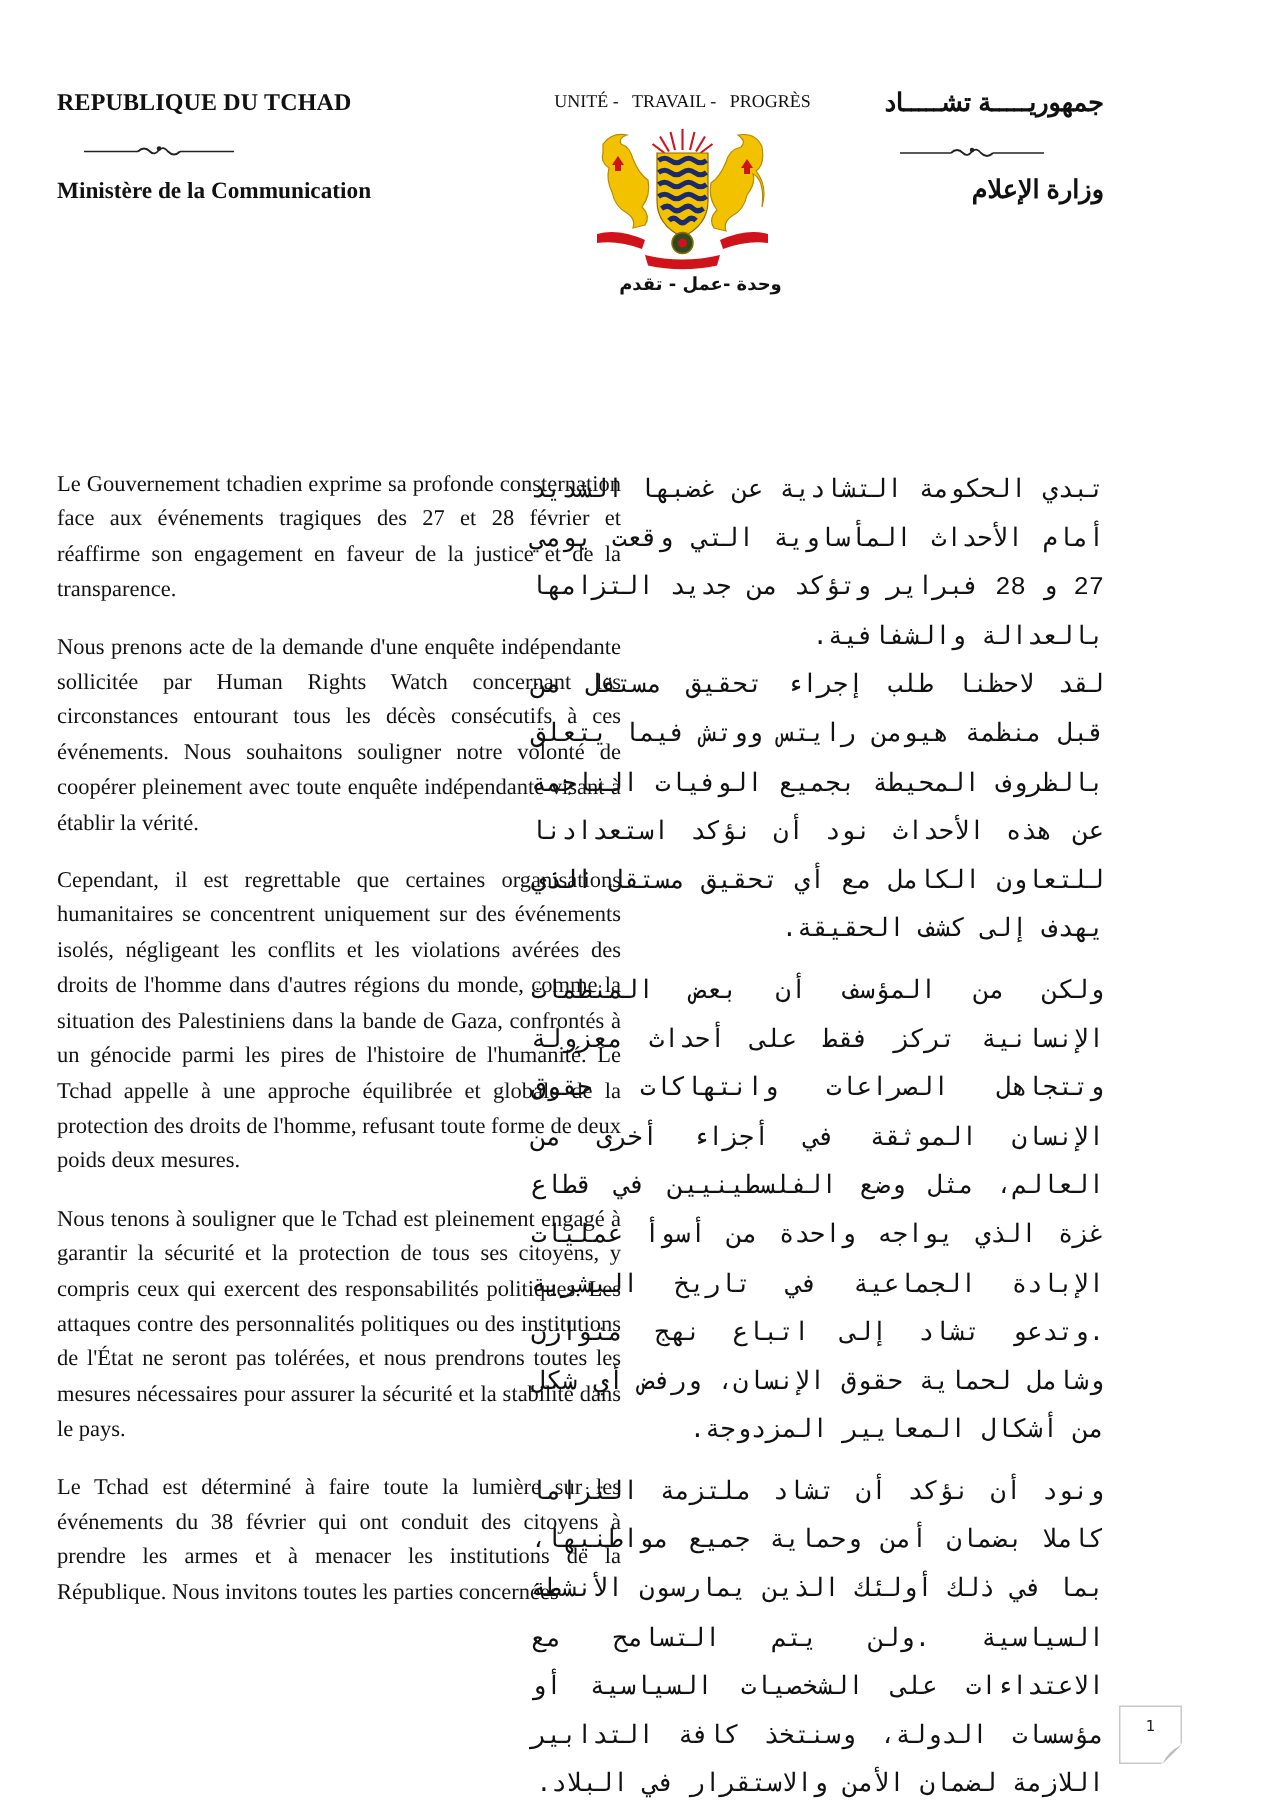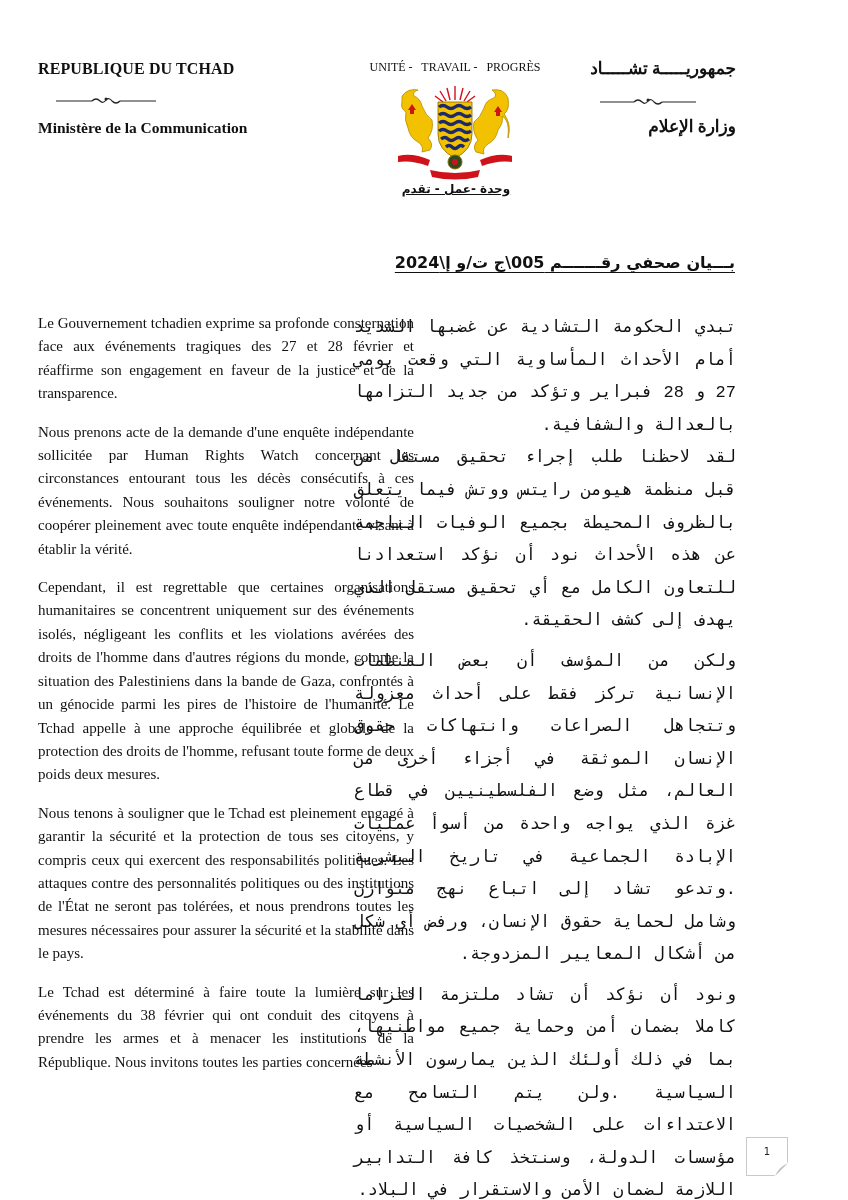--- a/index.html
+++ b/index.html
@@ -10,23 +10,23 @@
   .hdr-left { position:absolute; left:38px; top:60px; width:260px; font-family:"Liberation Serif", serif; }
   .hdr-left .country { font-weight:bold; font-size:16px; letter-spacing:0.1px; }
   .hdr-left .ministry { font-weight:bold; font-size:15.5px; position:absolute; top:59px; left:0; white-space:nowrap; }
   .ornament { position:absolute; height:12px; }
   .ornament svg { display:block; }
   .hdr-left .ornament { left:18px; top:35px; width:100px; }
 
   .hdr-center { position:absolute; left:335px; top:60px; width:240px; text-align:center; font-family:"Liberation Serif", serif; }
   .hdr-center .motto { font-weight:normal; font-size:12px; white-space:pre; }
   .emblem { position:absolute; left:57px; top:22px; width:126px; height:100px; }
-  .hdr-center .motto-ar { position:absolute; top:122px; left:1px; width:240px; text-align:center; font-family:"DejaVu Sans", sans-serif; font-weight:bold; font-size:12px; direction:rtl;text-decoration:underline; }
+  .hdr-center .motto-ar { position:absolute; top:122px; left:12px; width:240px; text-align:center; font-family:"DejaVu Sans", sans-serif; font-weight:bold; font-size:12px; direction:rtl; }
 
-  .hdr-right { position:absolute; right:40px; top:58px; width:240px; direction:rtl; font-family:Liberation Serif, serif; }
+  .hdr-right { position:absolute; right:40px; top:58px; width:240px; direction:rtl; font-family:Liberation Sans, sans-serif; }
   .hdr-right .country-ar { font-weight:bold; font-size:17px; }
   .hdr-right .ornament { right:40px; top:38px; width:96px; }
   .hdr-right .ministry-ar { position:absolute; right:0; top:58px; font-weight:bold; font-size:17px; white-space:nowrap;margin-left:16px; }
 
   
   .title-fr { position:absolute; left:38px; top:256px; font-family:"Liberation Serif", serif; font-weight:bold; font-size:14.6px; text-decoration:underline; text-underline-offset:2px; white-space:nowrap; letter-spacing:-0.2px; }
   .title-ar { position:absolute; right:41px; top:253px; direction:rtl; font-family:"DejaVu Sans", sans-serif; font-weight:bold; font-size:16px; text-decoration:underline; text-underline-offset:4px; white-space:nowrap; }
 
   
   .col-fr { position:absolute; left:38px; top:312px; width:376px; font-family:"Liberation Serif", serif; font-size:15px; line-height:23.4px; text-align:justify; }
@@ -106,21 +106,20 @@
       <svg width="96" height="12" viewBox="0 0 96 12">
         <line x1="0" y1="6" x2="34" y2="6" stroke="#222" stroke-width="1"></line>
         <line x1="62" y1="6" x2="96" y2="6" stroke="#222" stroke-width="1"></line>
         <path d="M34 6 q4 -4 8 0 q3 3 6 -1 q3 -3 6 1 q4 4 8 0" stroke="#222" stroke-width="1.2" fill="none"></path>
         <circle cx="48" cy="4" r="1.5" fill="#222"></circle>
       </svg>
     </div>
     <div class="ministry-ar">وزارة الإعلام</div>
   </div>
 
-  <div class="title-ar">بـــيان صحفي رقـــــــم 005\ج ت/و إ\2024</div>
 
   <div class="col-fr">
     <p>Le Gouvernement tchadien exprime sa profonde consternation face aux événements tragiques des 27 et 28 février et réaffirme son engagement en faveur de la justice et de la transparence.</p>
     <p>Nous prenons acte de la demande d'une enquête indépendante sollicitée par Human Rights Watch concernant les circonstances entourant tous les décès consécutifs à ces événements. Nous souhaitons souligner notre volonté de coopérer pleinement avec toute enquête indépendante visant à établir la vérité.</p>
     <p>Cependant, il est regrettable que certaines organisations humanitaires se concentrent uniquement sur des événements isolés, négligeant les conflits et les violations avérées des droits de l'homme dans d'autres régions du monde, comme la situation des Palestiniens dans la bande de Gaza, confrontés à un génocide parmi les pires de l'histoire de l'humanité. Le Tchad appelle à une approche équilibrée et globale de la protection des droits de l'homme, refusant toute forme de deux poids deux mesures.</p>
     <p>Nous tenons à souligner que le Tchad est pleinement engagé à garantir la sécurité et la protection de tous ses citoyens, y compris ceux qui exercent des responsabilités politiques. Les attaques contre des personnalités politiques ou des institutions de l'État ne seront pas tolérées, et nous prendrons toutes les mesures nécessaires pour assurer la sécurité et la stabilité dans le pays.</p>
     <p>Le Tchad est déterminé à faire toute la lumière sur les événements du 38 février qui ont conduit des citoyens à prendre les armes et à menacer les institutions de la République. Nous invitons toutes les parties concernées</p>
   </div>
 
   <div class="col-ar">

